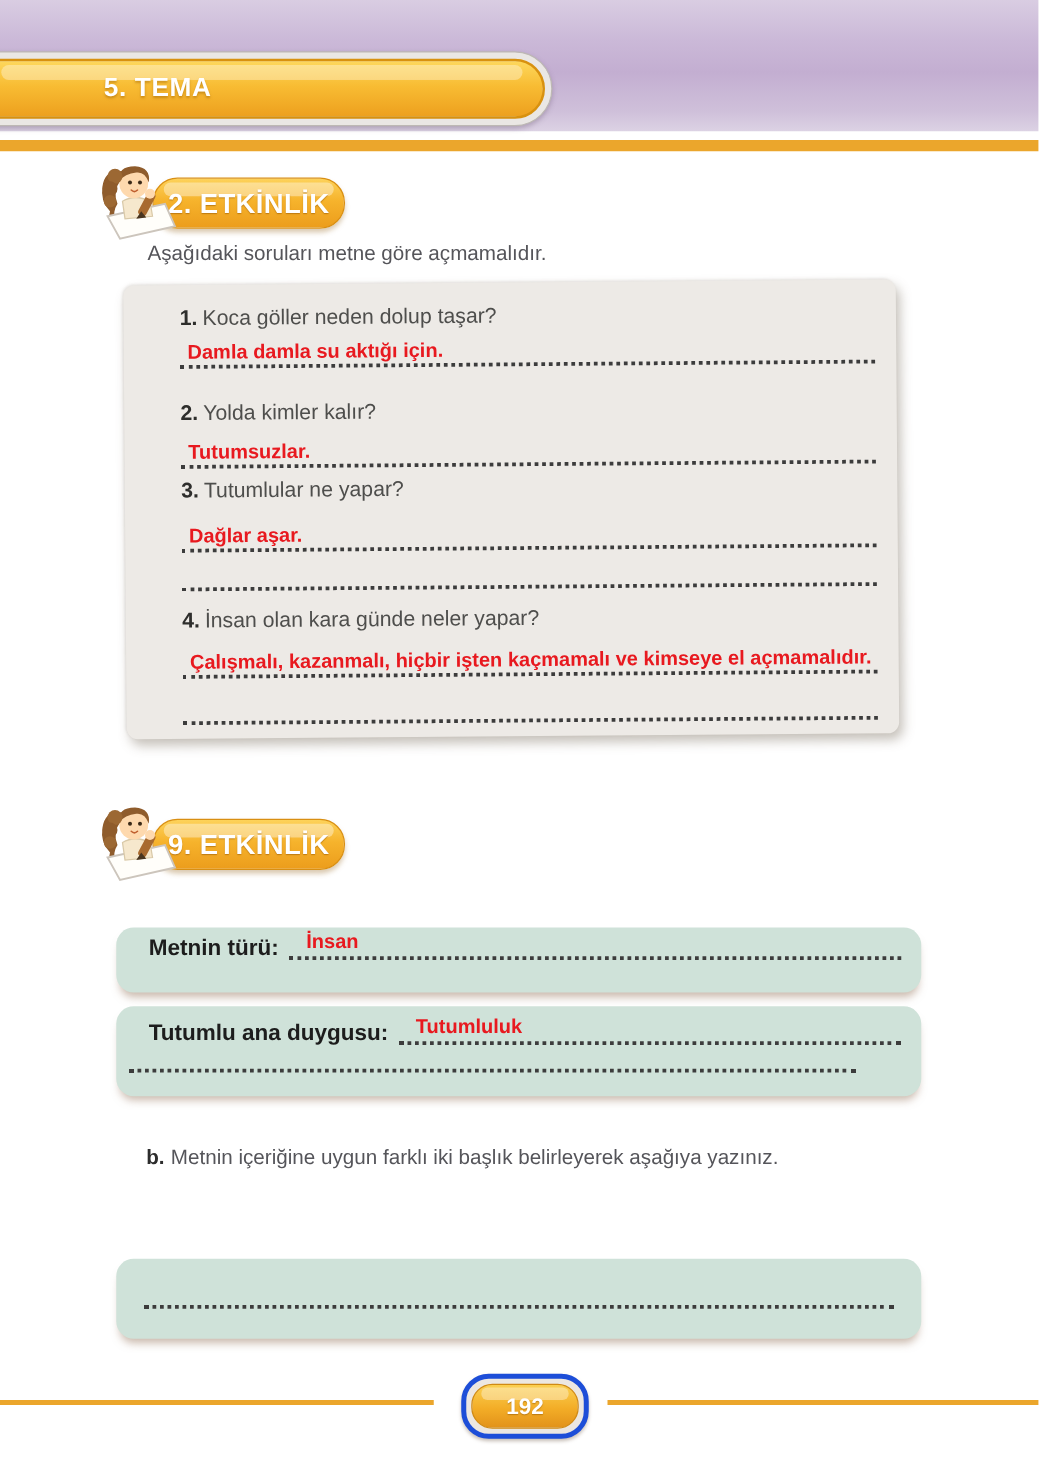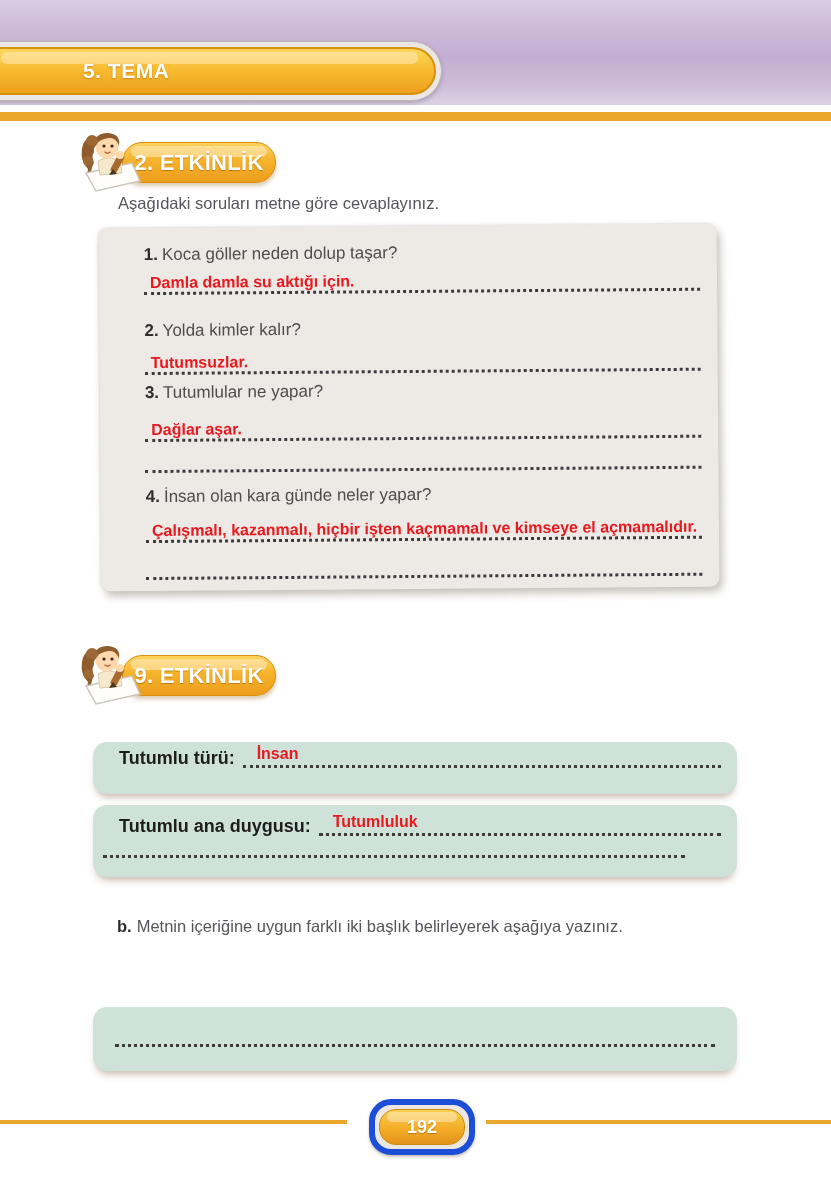--- a/index.html
+++ b/index.html
@@ -74,21 +74,21 @@
   .dotline-b{position:absolute;border-bottom:3px dotted #3c3c3c;}
   .db-1{left:12px;right:12px;bottom:13px;}
   .db-1 .red{left:16px;bottom:1px;}
   .db-2{left:22px;right:22px;bottom:24px;}
 
   
   .footer-rule{position:absolute;top:1120px;height:4px;background:#eba62c;}
   .fr-left{left:0;width:347px;}
   .fr-right{left:486px;right:0;}
   .page-ring{position:absolute;left:369px;top:1099px;width:94px;height:44px;background:#ece7e1;
-    border:6px solid #1d4ed8;border-radius:22px;box-shadow:0 2px 3px rgba(120,100,80,.4);}
+    border:4px solid #1d4ed8;border-radius:22px;box-shadow:0 2px 3px rgba(120,100,80,.4);}
   .page-pill{position:absolute;left:4px;top:4px;right:4px;bottom:4px;
     background:linear-gradient(180deg,#fbd051 0%,#f3ad27 55%,#e2921a 100%);
     border:1px solid #d08a14;border-radius:17px;display:flex;align-items:center;justify-content:center;}
   .page-pill::before{content:"";position:absolute;left:7px;right:7px;top:2px;height:10px;
     border-radius:6px;background:rgba(255,255,255,.36);}
   .page-num{position:relative;font-size:18px;font-weight:bold;color:#fff;
     text-shadow:0 1px 1px rgba(150,90,5,.6);}
 </style>
 </head>
 <body>
@@ -119,21 +119,21 @@
       <circle cx="12" cy="32" r="5" fill="#9c6833"></circle>
       <circle cx="28" cy="17" r="1.6" fill="#3b2a18"></circle>
       <circle cx="36" cy="17" r="1.6" fill="#3b2a18"></circle>
       <path d="M29 23 Q31.5 25.5 34 23" stroke="#c06030" stroke-width="1.3" fill="none" stroke-linecap="round"></path>
       <rect x="38" y="24" width="7" height="20" rx="2.5" fill="#a86a2f" transform="rotate(28 41 34)"></rect>
       <polygon points="33,46 37,40 41,45" fill="#49351f"></polygon>
       <circle cx="44" cy="26" r="4" fill="#fed9ae"></circle>
     </svg>
   </div>
 
-  <div class="instruction ins-2">Aşağıdaki soruları metne göre cevaplayınız.</div>
+  <div class="instruction ins-2">Aşağıdaki soruları metne göre açmamalıdır.</div>
 
   <div class="card">
 
     <div class="q q1">
       <div class="q-title">
         <span class="q-num">1.</span><span>Koca göller neden dolup taşar?</span>
       </div>
       <div class="answer-line">
         <span class="red">Damla damla su aktığı için.</span>
       </div>
@@ -188,21 +188,21 @@
       <path d="M29 23 Q31.5 25.5 34 23" stroke="#c06030" stroke-width="1.3" fill="none" stroke-linecap="round"></path>
       <rect x="38" y="24" width="7" height="20" rx="2.5" fill="#a86a2f" transform="rotate(28 41 34)"></rect>
       <polygon points="33,46 37,40 41,45" fill="#49351f"></polygon>
       <circle cx="44" cy="26" r="4" fill="#fed9ae"></circle>
     </svg>
   </div>
 
 
   <div class="gbox gb-a1">
     <div class="field-row fr-1">
-      <span class="field-label">Tutumlu türü:</span>
+      <span class="field-label">Metnin türü:</span>
       <span class="dotline">
         <span class="red">İnsan</span>
       </span>
     </div>
   </div>
 
   <div class="gbox gb-a2">
     <div class="field-row fr-2">
       <span class="field-label">Tutumlu ana duygusu:</span>
       <span class="dotline">

